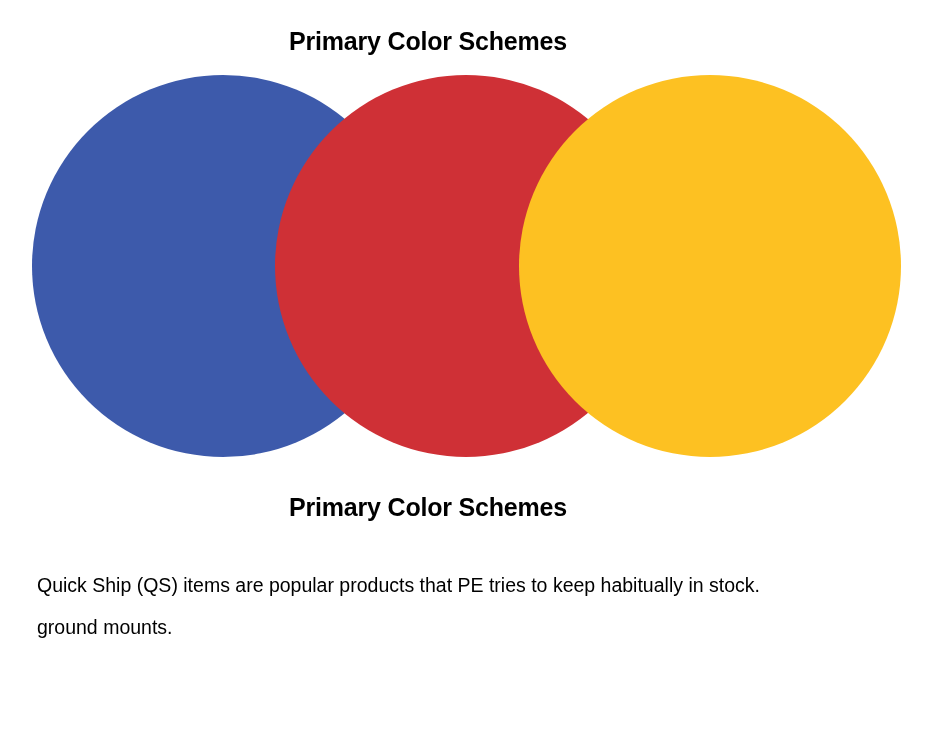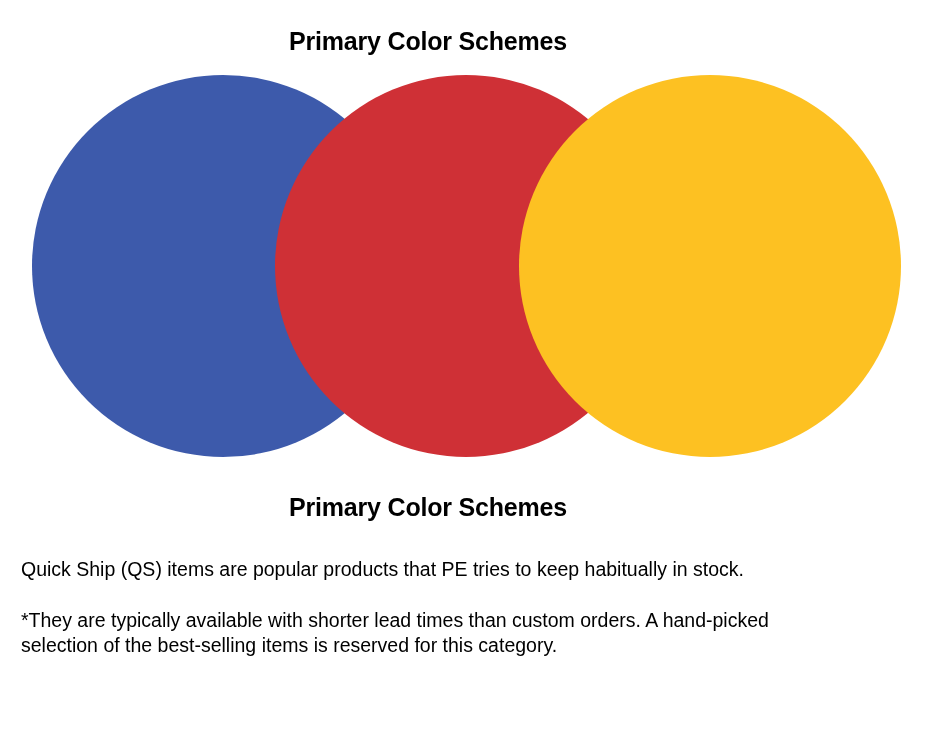--- a/index.html
+++ b/index.html
@@ -62,40 +62,37 @@
   .body-copy {
     position: absolute;
     left: 21px;
     top: 557px;
     width: 890px;
     font-size: 19.5px;
     line-height: 25.5px;
     color: #000000;
   }
   .para + .para { margin-top: 25px; }
-  .para p { margin: 0; }
+  .para p { margin: 16px; }
 </style>
 </head>
 <body>
 
 <div class="slide">
 
   <div class="title title-top">Primary Color Schemes</div>
 
   <div class="venn">
     <div class="circle circle-blue" style="background: rgb(61, 90, 171); width: 382px; height: 382px; left: 32px; top: 7px; z-index: 1;"></div>
     <div class="circle circle-red" style="background: rgb(207, 48, 54); width: 382px; height: 382px; left: 275px; top: 7px; z-index: 2;"></div>
     <div class="circle circle-yellow" style="background: rgb(253, 193, 34); width: 382px; height: 382px; left: 519px; top: 7px; z-index: 3;"></div>
   </div>
 
   <div class="title title-bottom">Primary Color Schemes</div>
 
   <div class="body-copy">
     <div class="para">
       <p>Quick Ship (QS) items are popular products that PE tries to keep habitually in stock.</p>
-    </div>
-    <div class="para">
-      <p>*They are typically available with shorter lead times than custom orders. A hand-picked</p>
-      <p>selection of the best-selling items is reserved for this category.</p>
+      <p>ground mounts.</p>
     </div>
   </div>
 
 </div>
 
 </body></html>

